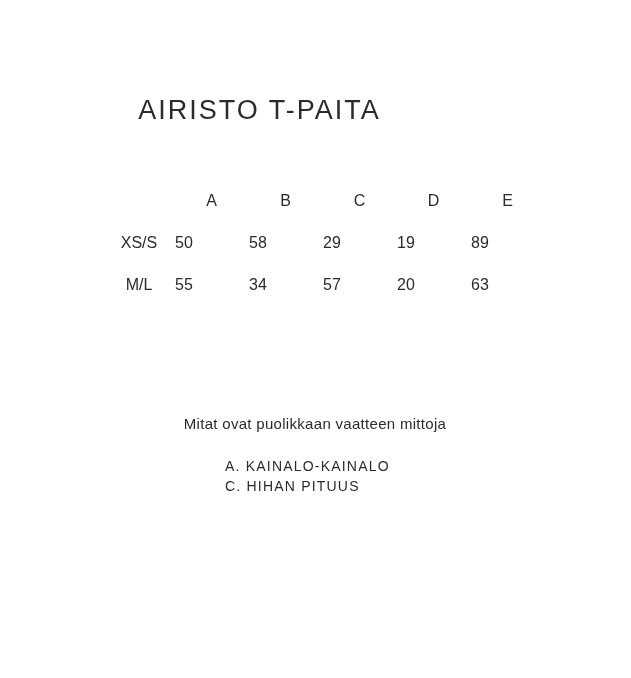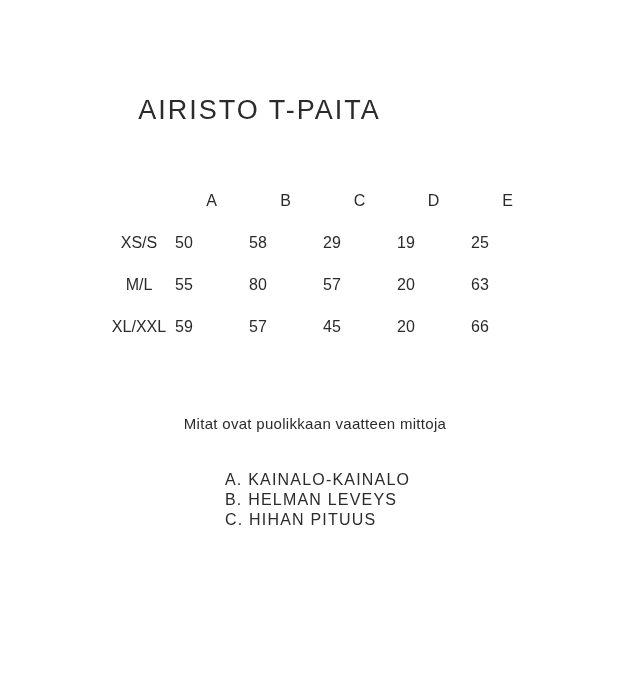--- a/index.html
+++ b/index.html
@@ -65,26 +65,26 @@
     width: 630px;
     margin: 0;
     text-align: center;
     font-size: 15px;
     letter-spacing: 0.3px;
     line-height: 18px;
     color: #2b2b2b;
   }
   ul.legend {
     position: absolute;
-    top: 470px;
+    top: 456px;
     left: 225px;
     margin: 0;
     padding: 0;
     list-style: none;
-    font-size: 16px;
+    font-size: 14px;
     letter-spacing: 1.2px;
     line-height: 20px;
     color: #2b2b2b;
   }
 </style>
 </head>
 <body>
 
 <div>
 
@@ -109,42 +109,33 @@
         <th class="col-head">E</th>
       </tr>
     </thead>
     <tbody>
       <tr>
         <th class="row-head">XS/S</th>
         <td class="value-cell">50</td>
         <td class="value-cell">58</td>
         <td class="value-cell">29</td>
         <td class="value-cell">19</td>
-        <td class="value-cell">25</td>
+        <td class="value-cell">89</td>
       </tr>
       <tr>
         <th class="row-head">M/L</th>
         <td class="value-cell">55</td>
-        <td class="value-cell">80</td>
+        <td class="value-cell">34</td>
         <td class="value-cell">57</td>
         <td class="value-cell">20</td>
         <td class="value-cell">63</td>
-      </tr>
-      <tr>
-        <th class="row-head">XL/XXL</th>
-        <td class="value-cell">59</td>
-        <td class="value-cell">57</td>
-        <td class="value-cell">45</td>
-        <td class="value-cell">20</td>
-        <td class="value-cell">66</td>
       </tr>
     </tbody>
   </table>
 
   <p class="note">Mitat ovat puolikkaan vaatteen mittoja</p>
 
   <ul class="legend">
     <li>A. KAINALO-KAINALO</li>
-    <li>B. HELMAN LEVEYS</li>
     <li>C. HIHAN PITUUS</li>
   </ul>
 
 </div>
 
 </body></html>

